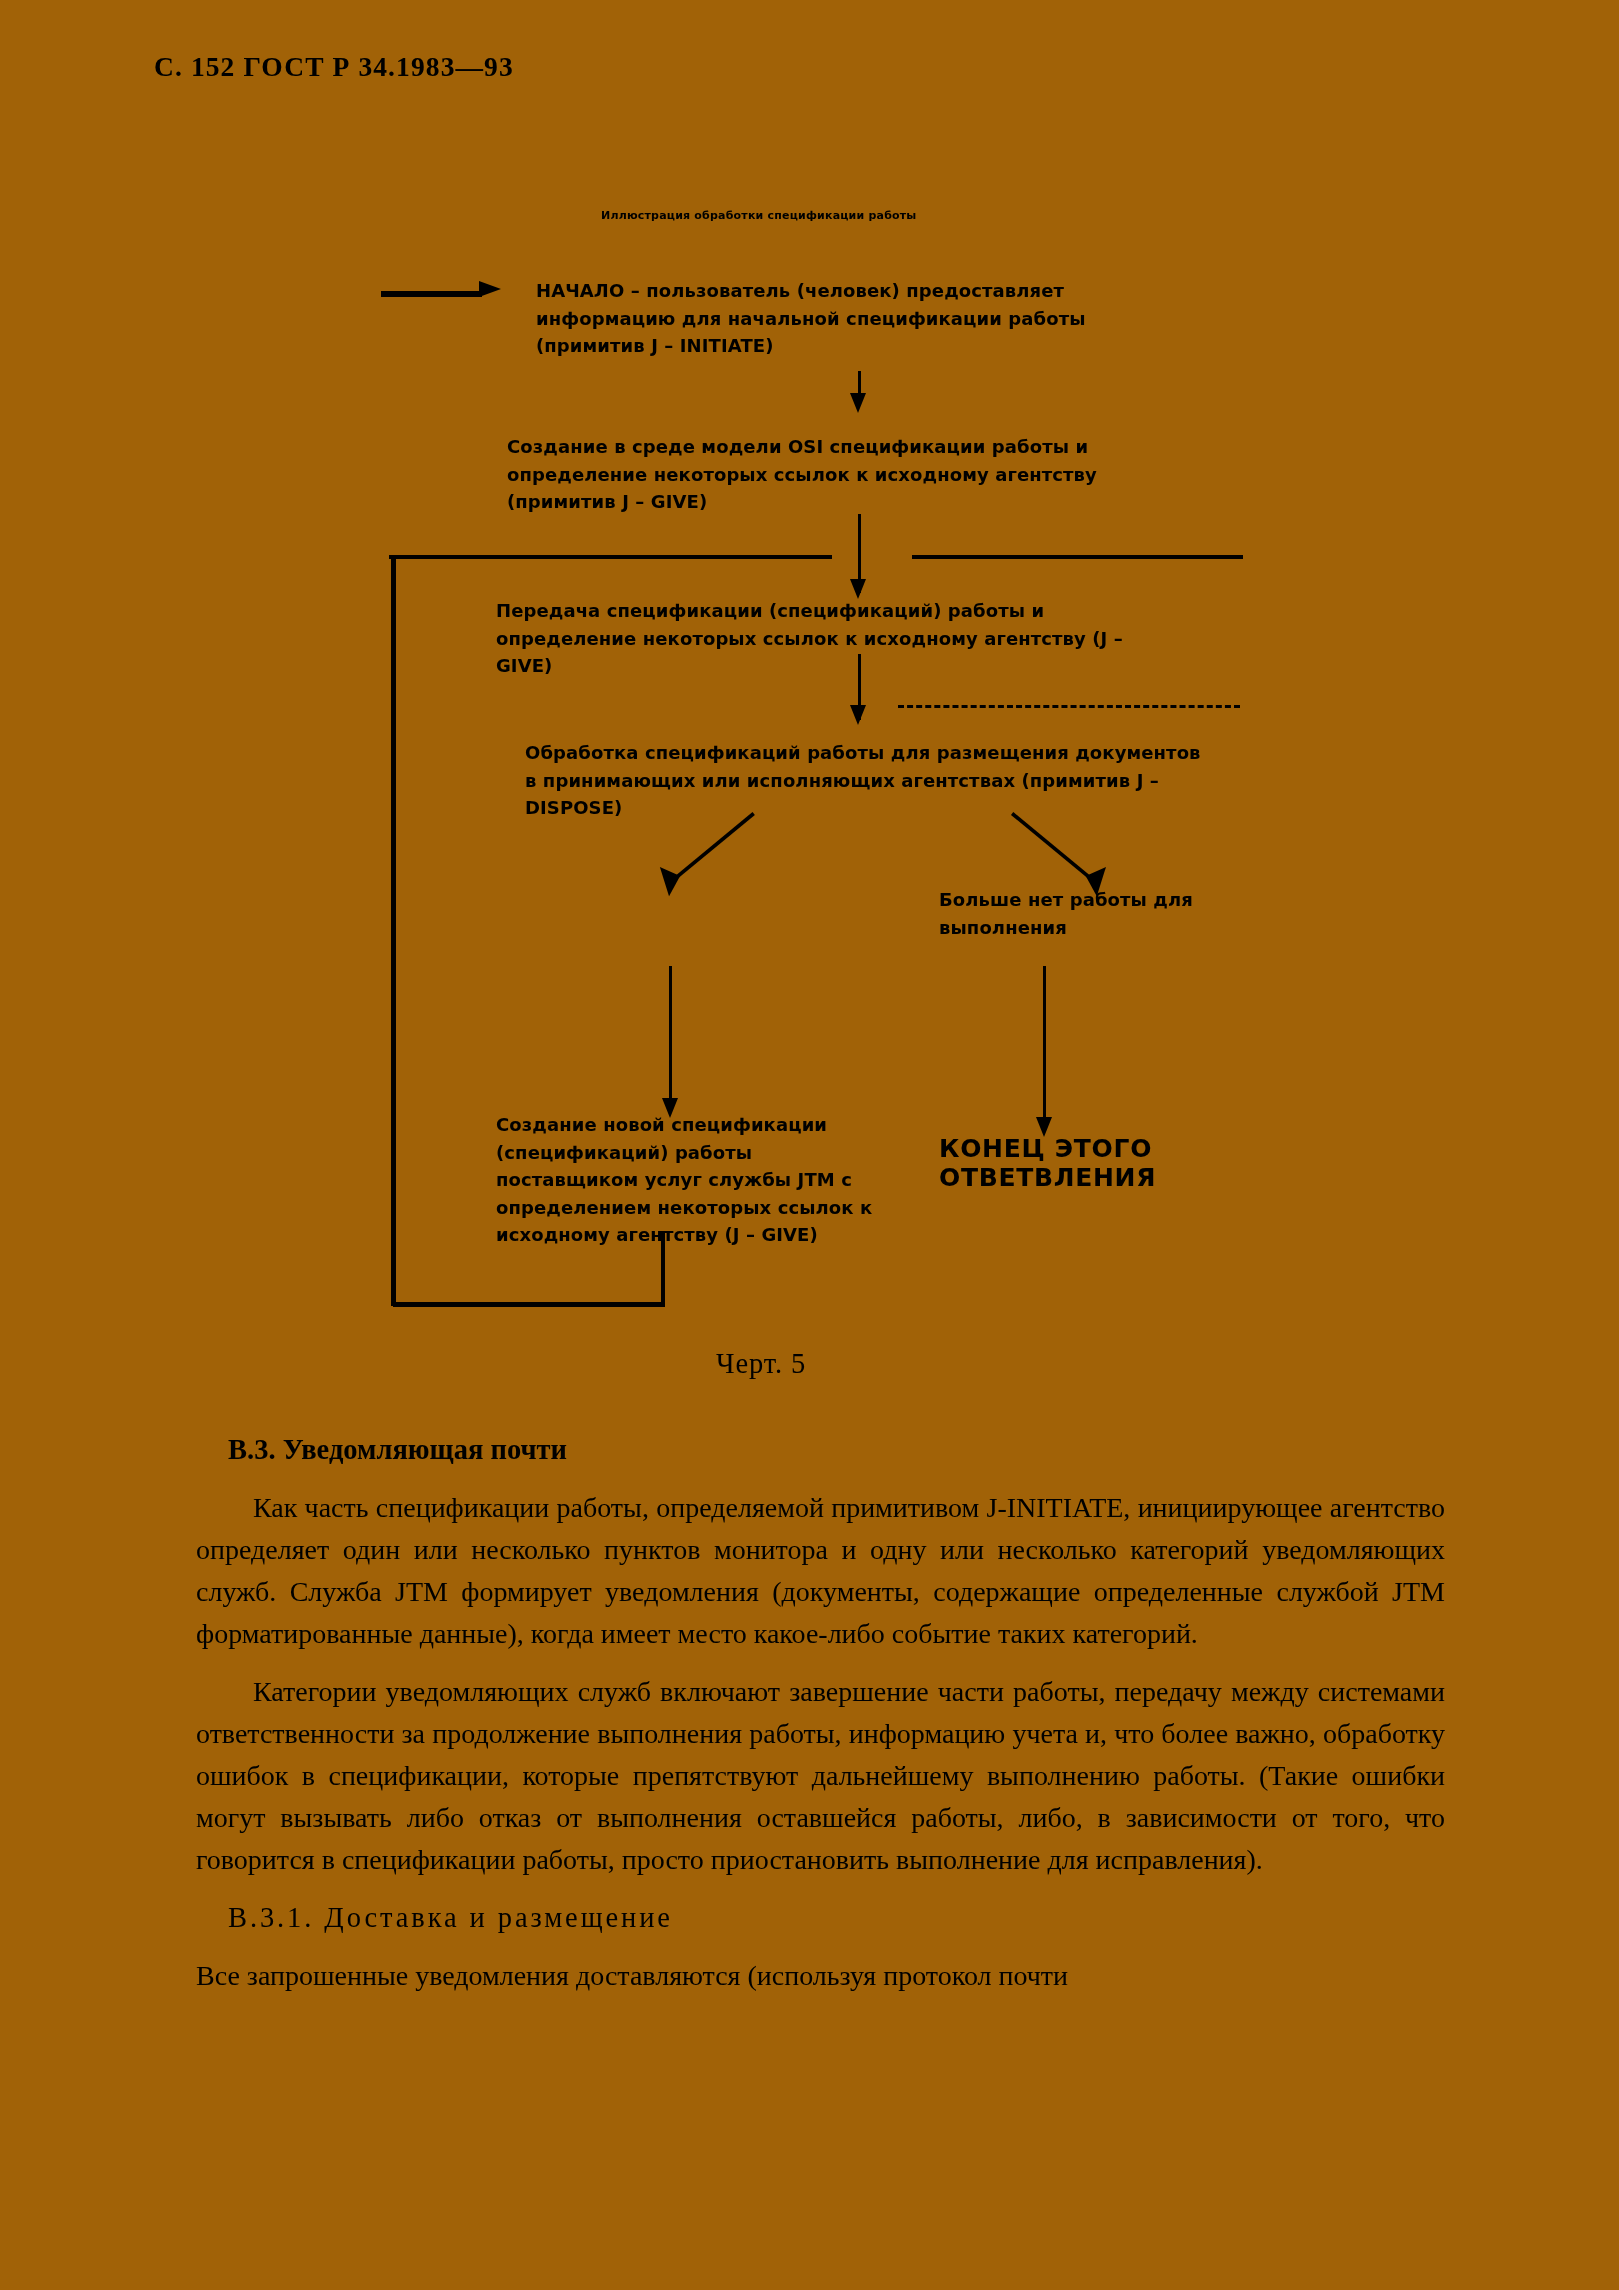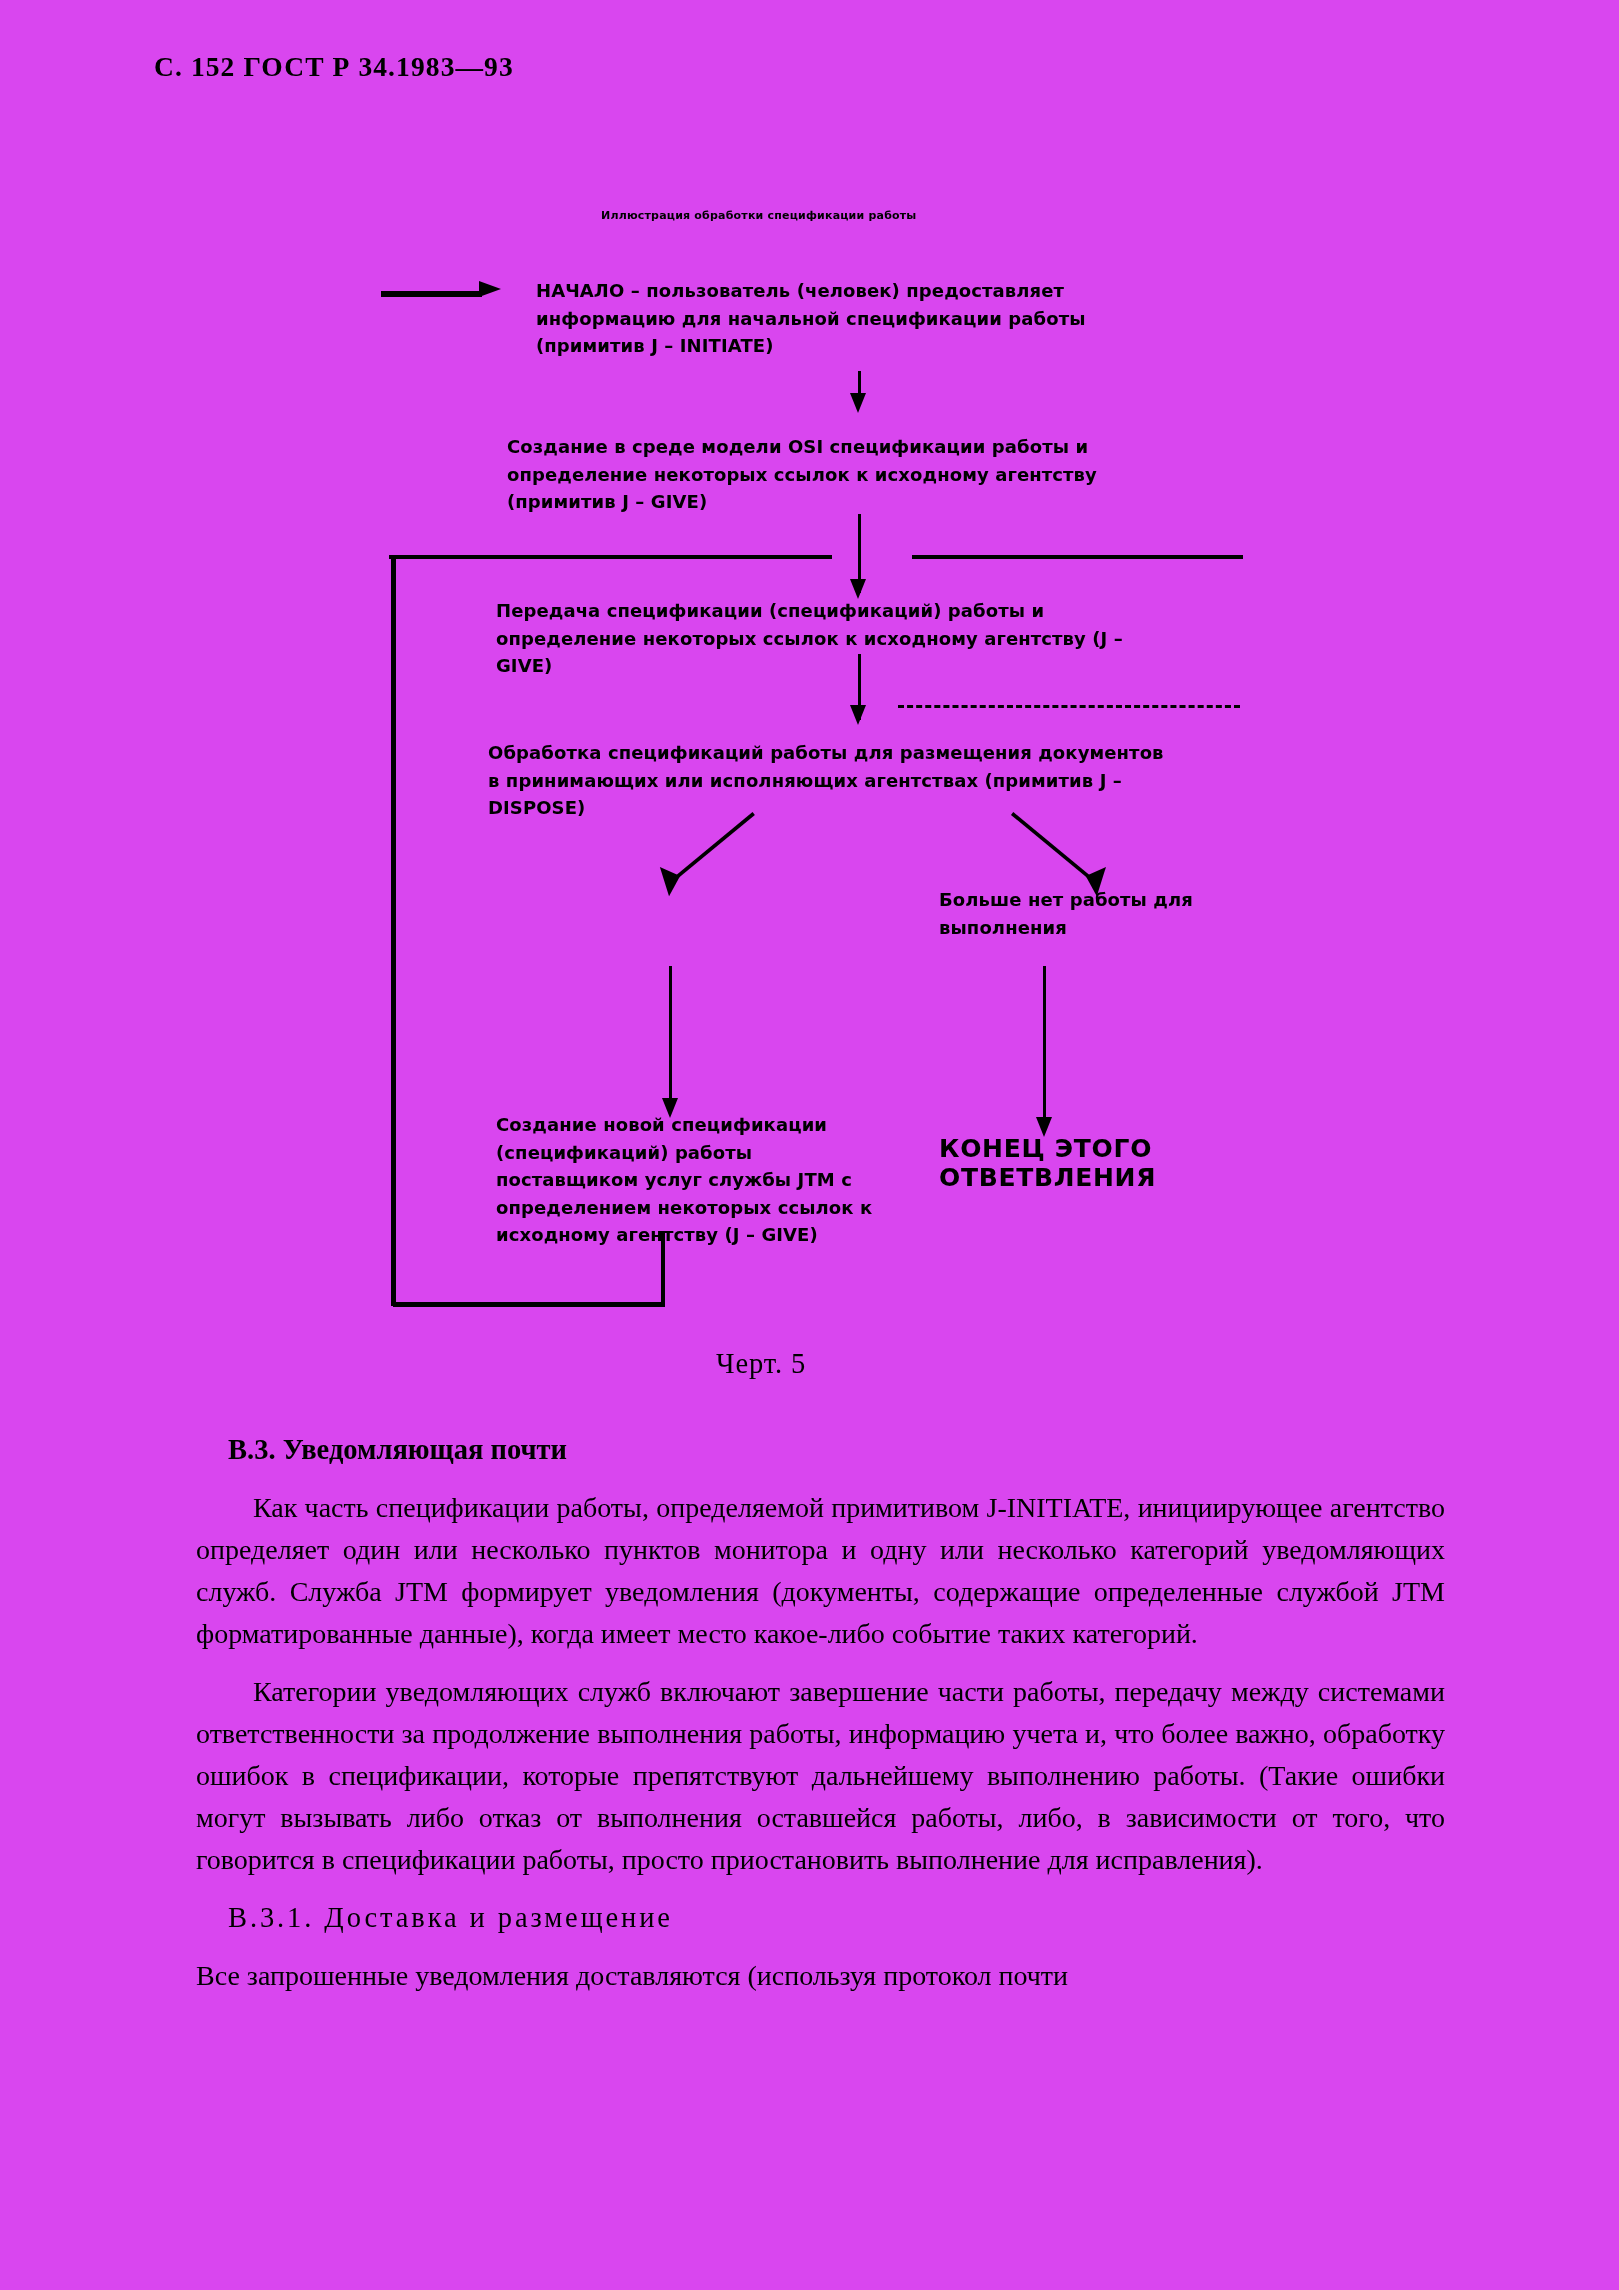--- a/index.html
+++ b/index.html
@@ -4,21 +4,21 @@
 <style>
   html, body {
     margin: 0;
     padding: 0;
     background: #ffffff;
   }
   .page {
     position: relative;
     width: 1620px;
     height: 2290px;
-    background: #d946ef;
+    background: #a16207;
     overflow: hidden;
     font-family: "Liberation Serif", "DejaVu Serif", serif;
     color: #000000;
   }
 
   
   .running-head {
     position: absolute;
     left: 154px;
     top: 51px;
@@ -55,21 +55,21 @@
     font-weight: bold;
     font-size: 18px;
     line-height: 27.5px;
     letter-spacing: 0.1px;
     white-space: pre-line;
   }
 
   #block-start      { left: 528px; top: 277px;  width: 588px; margin-left: 8px; }
   #block-create     { left: 507px; top: 413px;  width: 643px; margin-top: 20px; }
   #block-transfer   { left: 496px; top: 597px;  width: 680px; }
-  #block-process    { left: 488px; top: 739px;  width: 680px; }
+  #block-process    { left: 525px; top: 739px;  width: 680px; }
   #branch-left      { left: 533px; top: 886px;  width: 303px; }
   #branch-right     { left: 939px; top: 886px; width: 275px; }
   #block-newspec    { left: 496px; top: 1111px; width: 386px; }
   #block-end {
     left: 939px; top: 1134px; width: 303px;
     font-size: 25px; line-height: 29px; letter-spacing: 0.7px;
   }
 
   
   .ln {

